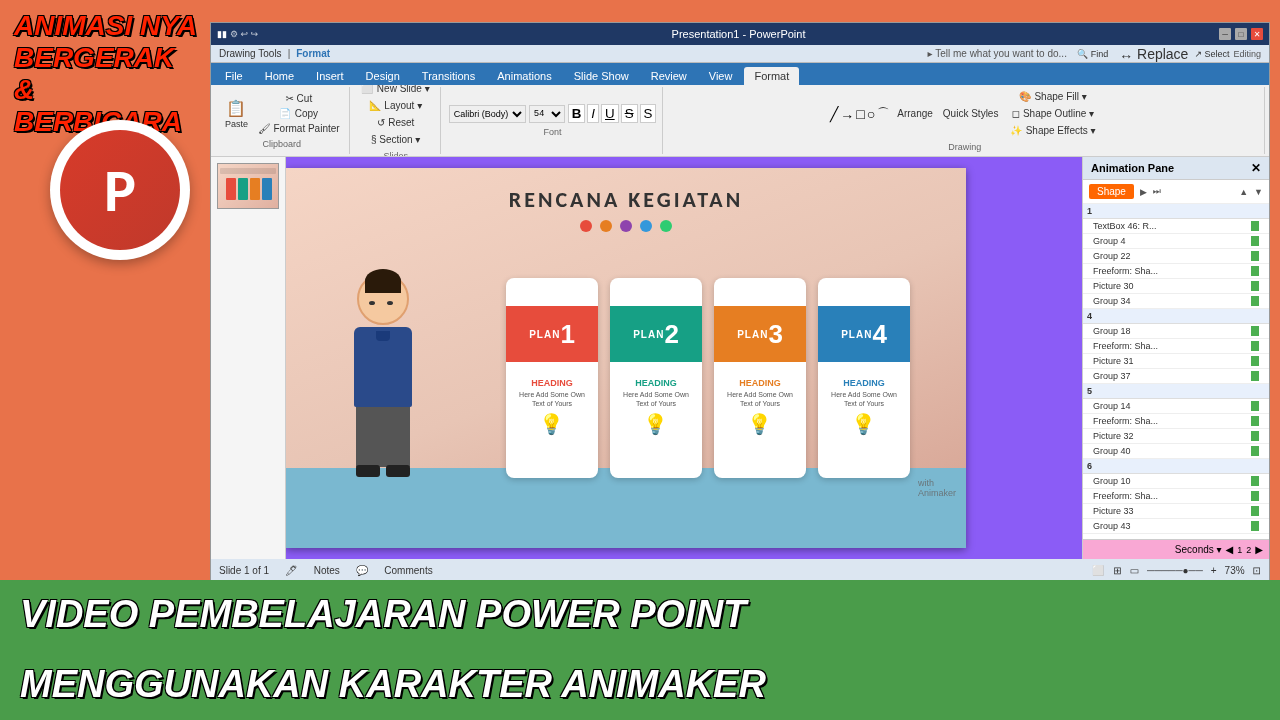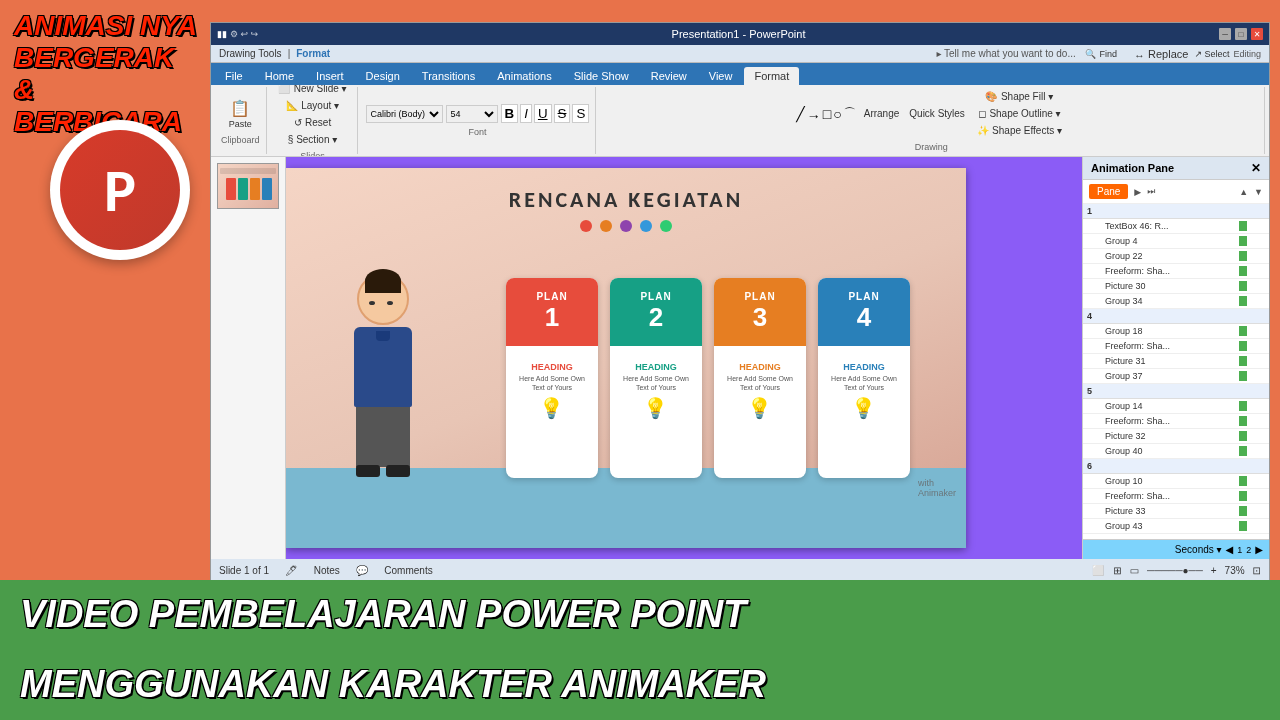--- a/index.html
+++ b/index.html
@@ -294,27 +294,28 @@
       border-radius: 8px;
       background: white;
       overflow: hidden;
       box-shadow: 0 2px 6px rgba(0,0,0,0.2);
       display: flex;
       flex-direction: column;
       align-items: center;
     }
     .plan-card-header {
       width: 100%;
-      height: 68px;
-      display: flex;
-      flex-direction: column;
+      height: 56px;
+      display: flex;
+      flex-direction: row;
       align-items: center;
       justify-content: center;
       color: white;
       font-weight: bold;
+      margin-top: 28px;
     }
     .plan-label { font-size: 10px; letter-spacing: 1px; }
     .plan-number { font-size: 26px; font-weight: 900; }
     .plan-card-body {
       padding: 16px 6px;
       text-align: center;
       flex: 1;
     }
     .plan-heading {
       font-size: 9px;
@@ -452,40 +453,40 @@
       border-bottom: 1px solid #ddd;
     }
     .anim-num {
       width: 14px;
       color: #333;
       font-size: 9px;
     }
     .anim-item {
       display: flex;
       align-items: center;
-      padding: 2px 22px;
+      padding: 2px 10px;
       border-bottom: 1px solid #eee;
       gap: 3px;
     }
     .anim-item-name {
       flex: 1;
       font-size: 9px;
       color: #333;
       white-space: nowrap;
       overflow: hidden;
       text-overflow: ellipsis;
     }
     .anim-green-bar {
       width: 8px; height: 10px;
       background: #4CAF50;
       flex-shrink: 0;
     }
     .anim-footer {
       height: 20px;
-      background: #7dd3fc;
+      background: #f9a8d4;
       border-top: 1px solid #ccc;
       display: flex;
       align-items: center;
       justify-content: flex-end;
       padding: 0 6px;
       font-size: 10px;
       gap: 4px;
     }
 
     
@@ -529,21 +530,21 @@
       <div class="win-btn" style="background:#e74c3c;color:white;">✕</div>
     </div>
   </div>
 
   <div class="drawing-tools-bar">
     <span>Drawing Tools</span>
     <span style="margin: 0 6px; color:#555;">|</span>
     <span style="cursor:pointer; font-weight:bold; color:#2e74b5;">Format</span>
     <span style="margin-left: auto; font-size:10px; color:#555;">▸ Tell me what you want to do...</span>
     <span style="margin-left: 10px; font-size:9px;">🔍 Find</span>
-    <span style="margin-left: 17px; font-size:11px;">↔ Replace</span>
+    <span style="margin-left: 11px; font-size:14px;">↔ Replace</span>
     <span style="margin-left: 6px; font-size:9px;">↗ Select</span>
     <span style="margin-left:4px;font-size:9px; color:#555;">Editing</span>
   </div>
 
   <div class="ribbon-tabs">
     <div class="ribbon-tab">File</div>
     <div class="ribbon-tab">Home</div>
     <div class="ribbon-tab">Insert</div>
     <div class="ribbon-tab">Design</div>
     <div class="ribbon-tab">Transitions</div>
@@ -555,40 +556,45 @@
   </div>
 
   <div class="ribbon">
 
     <div class="ribbon-group">
       <div style="display:flex;gap:3px;align-items:center;">
         <div class="ribbon-btn">
           <span class="ribbon-icon">📋</span>
           <span style="font-size:9px;">Paste</span>
         </div>
+        <div style="display:flex;flex-direction:column;gap:2px;">
+          <div class="ribbon-btn" style="font-size:10px;padding:1px 3px;">✂ Cut</div>
+          <div class="ribbon-btn" style="font-size:10px;padding:1px 3px;">📄 Copy</div>
+          <div class="ribbon-btn" style="font-size:10px;padding:1px 3px;">🖌 Format Painter</div>
+        </div>
       </div>
       <div class="ribbon-group-label">Clipboard</div>
     </div>
 
     <div class="ribbon-group">
       <div style="display:flex;flex-direction:column;gap:2px;">
         <div class="ribbon-btn" style="font-size:10px;">⬜ New Slide ▾</div>
         <div class="ribbon-btn" style="font-size:10px;">📐 Layout ▾</div>
         <div class="ribbon-btn" style="font-size:10px;">↺ Reset</div>
         <div class="ribbon-btn" style="font-size:10px;">§ Section ▾</div>
       </div>
       <div class="ribbon-group-label">Slides</div>
     </div>
 
     <div class="ribbon-group">
       <div style="display:flex;gap:3px;align-items:center;flex-wrap:wrap;">
         <select style="font-size:9px;height:18px;border:1px solid #ccc;">
           <option>Calibri (Body)</option>
         </select>
-        <select style="font-size:9px;height:18px;width:52px;border:1px solid #ccc;">
+        <select style="font-size:9px;height:18px;width:36px;border:1px solid #ccc;font-family:Liberation Mono, monospace;">
           <option>54</option>
         </select>
         <div style="display:flex;gap:2px;align-items:center;font-size:11px;">
           <button style="font-weight:bold;border:1px solid #ccc;background:white;cursor:pointer;padding:1px 3px;">B</button>
           <button style="font-style:italic;border:1px solid #ccc;background:white;cursor:pointer;padding:1px 3px;">I</button>
           <button style="text-decoration:underline;border:1px solid #ccc;background:white;cursor:pointer;padding:1px 3px;">U</button>
           <button style="text-decoration:line-through;border:1px solid #ccc;background:white;cursor:pointer;padding:1px 3px;">S</button>
           <button style="border:1px solid #ccc;background:white;cursor:pointer;padding:1px 3px;">S</button>
         </div>
       </div>
@@ -732,21 +738,21 @@
 
       </div>
     </div>
 
     <div class="anim-pane">
       <div class="anim-pane-title">
         <span>Animation Pane</span>
         <span style="cursor:pointer;font-size:12px;">✕</span>
       </div>
       <div class="anim-pane-toolbar">
-        <button class="anim-stop-btn">Pane</button>
+        <button class="anim-stop-btn">Shape</button>
         <span style="font-size:9px;color:#555;">▶</span>
         <span style="font-size:9px;color:#555;">⏭</span>
         <span style="margin-left:auto;font-size:9px;color:#555;">▲</span>
         <span style="font-size:9px;color:#555;">▼</span>
       </div>
       <div class="anim-items">
 
         <div class="anim-group">
           <div class="anim-group-header">
             <span class="anim-num">1</span>

